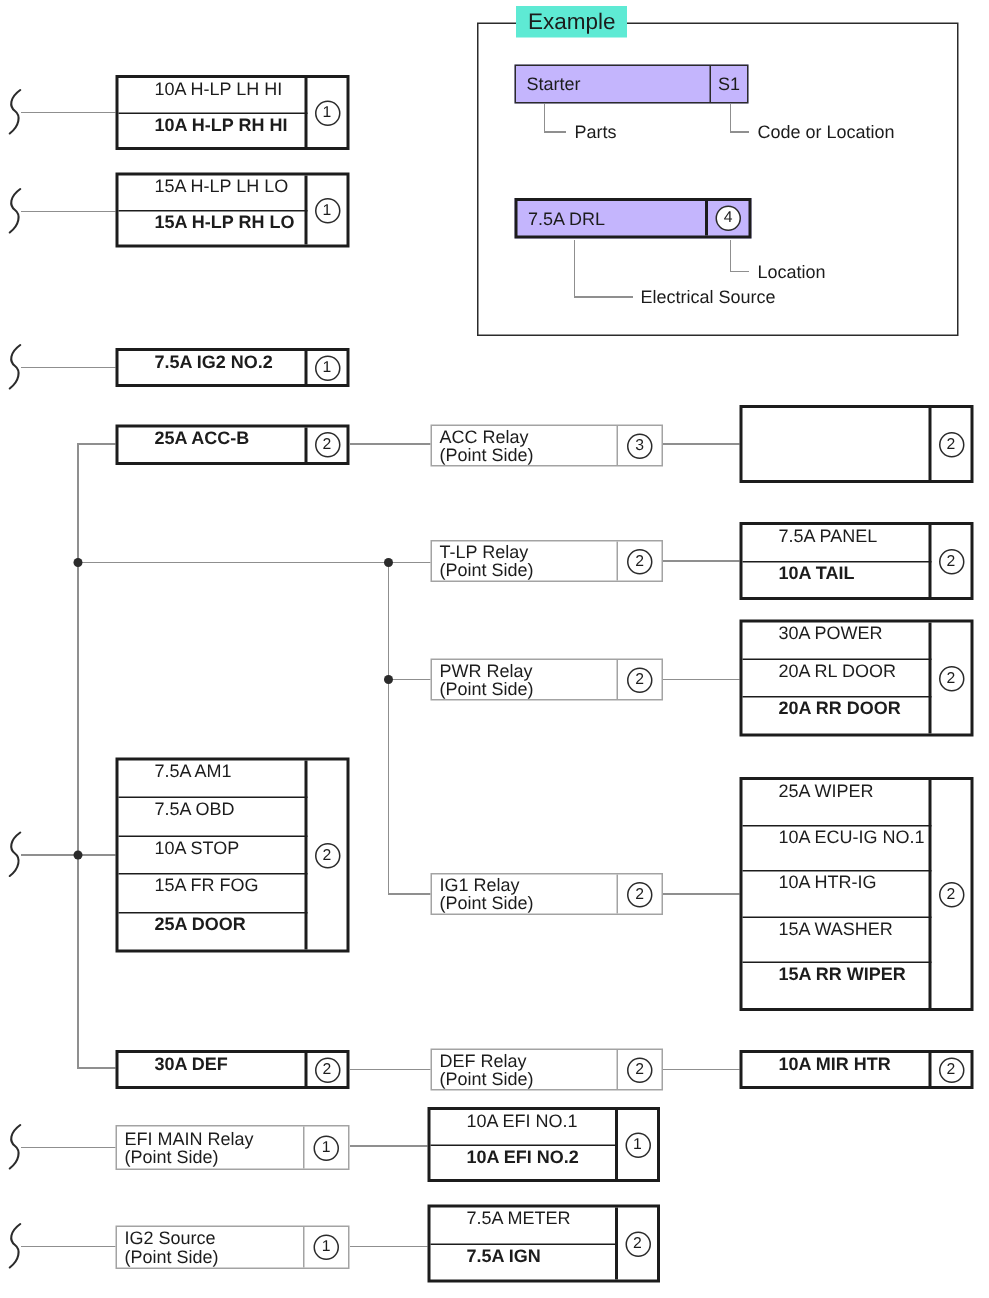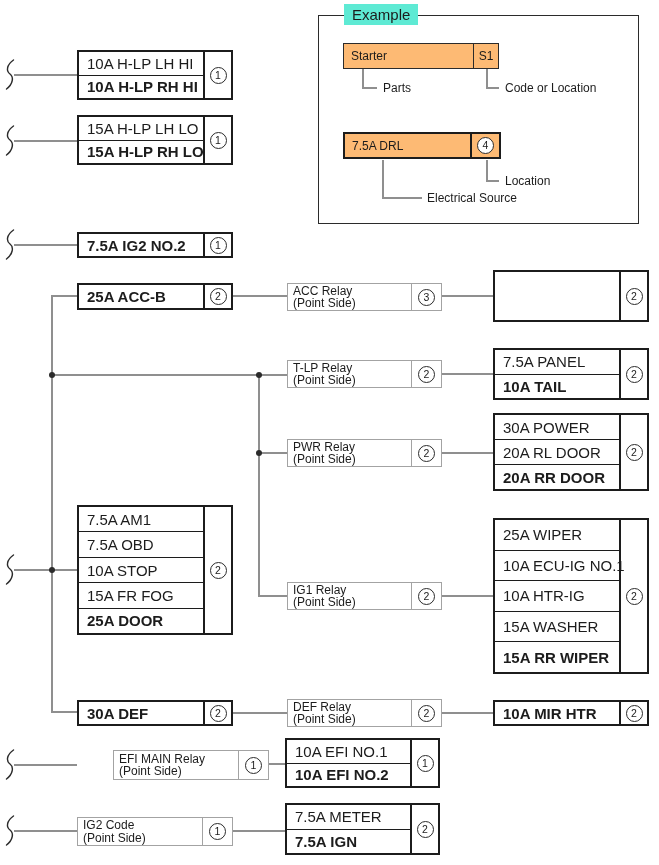--- a/index.html
+++ b/index.html
@@ -2,34 +2,34 @@
 <html><head>
 <meta charset="utf-8">
 <style>
   html,body{margin:0;padding:0;background:#fff;}
   body{width:659px;height:865px;font-family:"Liberation Sans",sans-serif;color:#1c1c1c;}
   #canvas{position:relative;width:659px;height:865px;background:#fff;overflow:hidden;}
   #wires{position:absolute;left:0;top:0;z-index:0;}
 
   .fusebox{position:absolute;box-sizing:border-box;background:#fff;border:2px solid #1c1c1c;z-index:2;}
   .rows{position:absolute;left:0;top:0;bottom:0;display:flex;flex-direction:column;}
-  .frow{flex:1;display:flex;align-items:center;padding-left:8px;font-size:15px;white-space:nowrap;border-bottom:1px solid #1c1c1c;}
+  .frow{flex:1;display:flex;align-items:flex-start;padding-left:24px;font-size:12px;white-space:nowrap;border-bottom:1px solid #1c1c1c;}
   .frow:last-child{border-bottom:none;font-weight:bold;}
   .numcol{position:absolute;right:0;top:0;bottom:0;display:flex;align-items:center;justify-content:center;}
   .fusebox > .numcol{border-left:2px solid #1c1c1c;}
 
   .relaybox{position:absolute;box-sizing:border-box;background:#fff;border:1px solid #a3a3a3;z-index:2;}
   .rtext{position:absolute;left:0;top:0;bottom:0;display:flex;flex-direction:column;justify-content:center;padding-left:5px;font-size:12px;line-height:12.5px;white-space:nowrap;}
   .relaybox > .numcol{border-left:1px solid #a3a3a3;}
 
   .loc{width:17px;height:17px;box-sizing:border-box;border:1px solid #2b2b2b;border-radius:50%;font-size:10.5px;line-height:15px;text-align:center;background:#fff;}
 
   .exouter{position:absolute;border:1px solid #2b2b2b;background:transparent;z-index:1;}
   .extitle{position:absolute;background:#5eead4;padding:0 8px;font-size:15px;line-height:21px;z-index:3;}
-  .exbox{position:absolute;box-sizing:border-box;border:1px solid #2b2b2b;background:#fdba74;display:flex;z-index:2;}
+  .exbox{position:absolute;box-sizing:border-box;border:1px solid #2b2b2b;background:#c4b5fd;display:flex;z-index:2;}
   .exbox.bold{border:2px solid #1c1c1c;}
   .exlabel{flex:1;display:flex;align-items:center;padding-left:7px;font-size:12px;white-space:nowrap;}
   .excode{display:flex;align-items:center;justify-content:center;border-left:1px solid #2b2b2b;font-size:12px;}
   .exbox.bold .excode{border-left:2px solid #1c1c1c;}
   .excaption{position:absolute;font-size:12px;line-height:14px;white-space:nowrap;z-index:2;}
 </style>
 </head>
 <body>
 
 <div id="canvas">
@@ -250,21 +250,21 @@
     <div class="fusebox" style="left: 493px; top: 700px; width: 156px; height: 26px;">
       <div class="rows" style="right: 26px;">
         <div class="frow">
           <span>10A MIR HTR</span>
         </div>
       </div>
       <div class="numcol" style="width: 26px;">
         <span class="loc">2</span>
       </div>
     </div>
-    <div class="relaybox" style="left: 77px; top: 750px; width: 156px; height: 30px; margin-left: 36px;">
+    <div class="relaybox" style="left: 77px; top: 750px; width: 156px; height: 30px;">
       <div class="rtext" style="right: 29px;">
         <div>EFI MAIN Relay</div>
         <div>(Point Side)</div>
       </div>
       <div class="numcol" style="width: 29px;">
         <span class="loc">1</span>
       </div>
     </div>
     <div class="fusebox" style="left: 285px; top: 738px; width: 155px; height: 50px;">
       <div class="rows" style="right: 26px;">
@@ -274,21 +274,21 @@
         <div class="frow">
           <span>10A EFI NO.2</span>
         </div>
       </div>
       <div class="numcol" style="width: 26px;">
         <span class="loc">1</span>
       </div>
     </div>
     <div class="relaybox" style="left: 77px; top: 817px; width: 156px; height: 29px;">
       <div class="rtext" style="right: 29px;">
-        <div>IG2 Code</div>
+        <div>IG2 Source</div>
         <div>(Point Side)</div>
       </div>
       <div class="numcol" style="width: 29px;">
         <span class="loc">1</span>
       </div>
     </div>
     <div class="fusebox" style="left: 285px; top: 803px; width: 155px; height: 52px;">
       <div class="rows" style="right: 26px;">
         <div class="frow">
           <span>7.5A METER</span>

